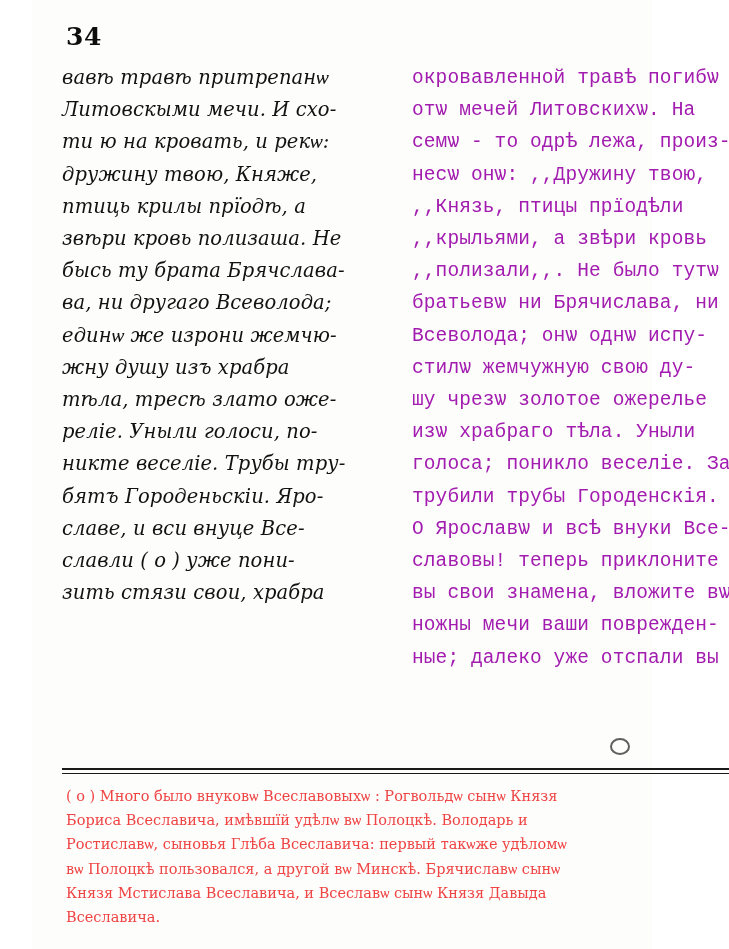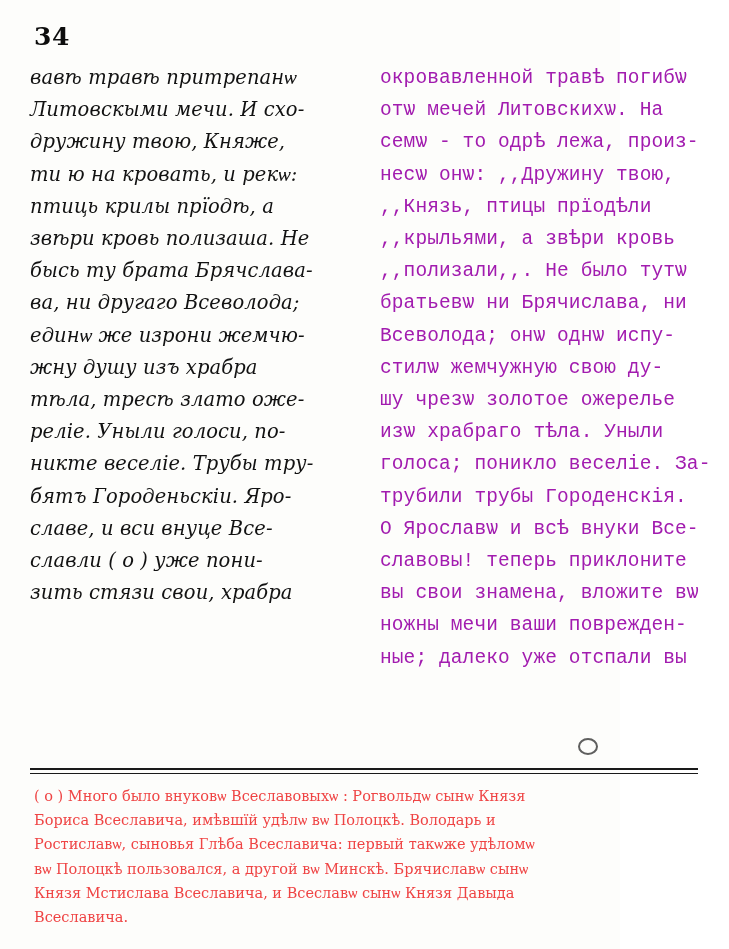--- a/index.html
+++ b/index.html
@@ -15,20 +15,21 @@
     position: relative;
     overflow: hidden;
   }
   .page {
     position: relative;
     width: 620px;
     height: 949px;
     background: #fdfdfb;
     box-sizing: border-box;
     padding: 4px;
+    margin-left: 32px;
   }
   .page-number {
     position: absolute;
     left: 34px;
     top: 22px;
     font-family: "DejaVu Serif", serif;
     font-size: 25px;
     font-weight: 700;
     letter-spacing: 0.5px;
     color: #0d0d0d;
@@ -114,22 +115,22 @@
 
 <div class="page">
 
   <div class="page-number">34</div>
 
   <div class="columns">
 
     <div class="col col-left">
       <span class="line">вавѣ травѣ притрепанѡ</span>
       <span class="line">Литовскыми мечи. И схо-</span>
+      <span class="line">ти ю на кровать, и рекѡ:</span>
       <span class="line">дружину твою, Княже,</span>
-      <span class="line">ти ю на кровать, и рекѡ:</span>
       <span class="line">птиць крилы прїодѣ, а</span>
       <span class="line">звѣри кровь полизаша. Не</span>
       <span class="line">бысь ту брата Брячслава-</span>
       <span class="line">ва, ни другаго Всеволода;</span>
       <span class="line">единѡ же изрони жемчю-</span>
       <span class="line">жну душу изъ храбра</span>
       <span class="line">тѣла, тресѣ злато оже-</span>
       <span class="line">реліе. Уныли голоси, по-</span>
       <span class="line">никте веселіе. Трубы тру-</span>
       <span class="line">бятъ Городеньскіи. Яро-</span>

